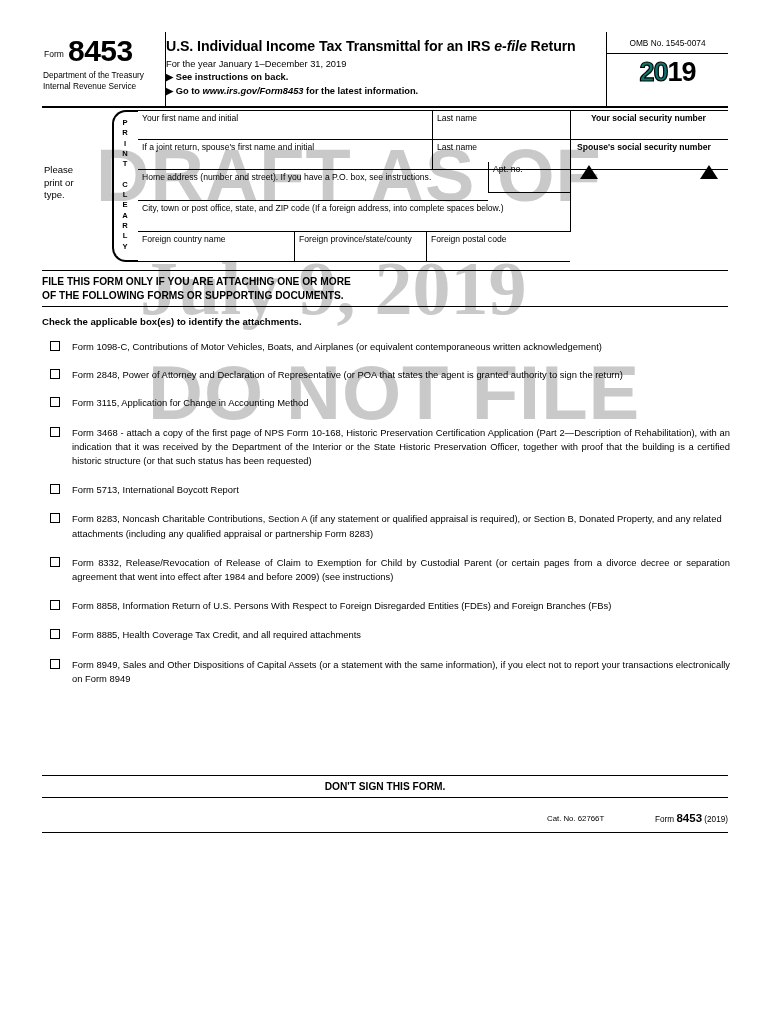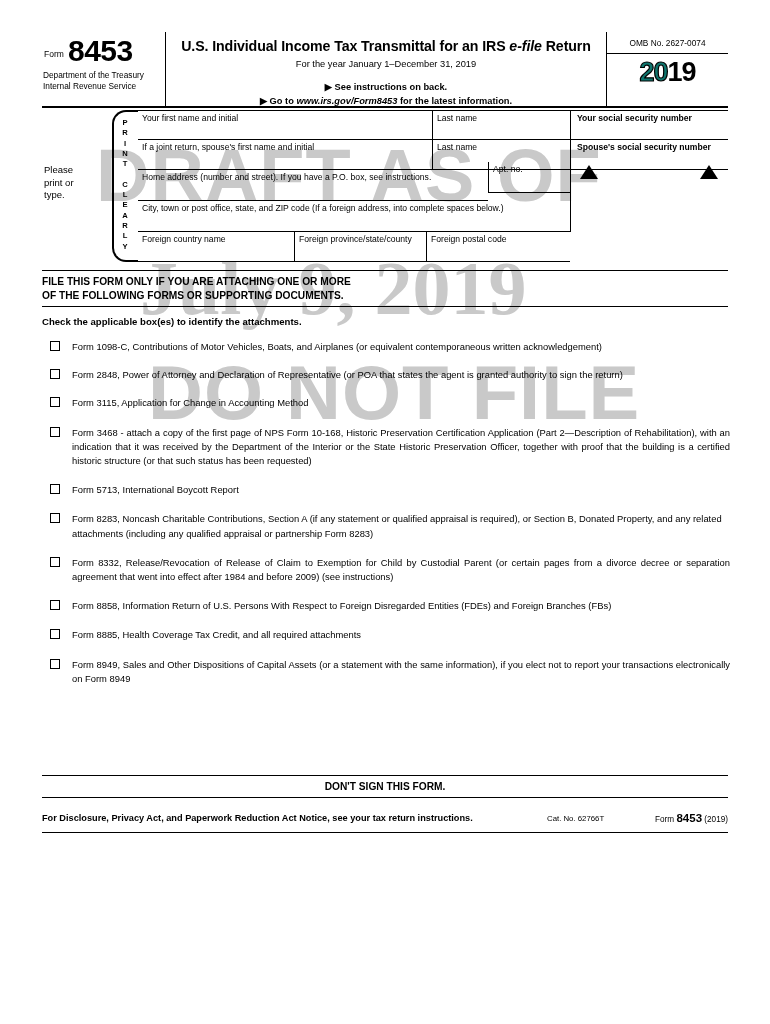--- a/index.html
+++ b/index.html
@@ -100,37 +100,36 @@
     position: absolute;
     left: 1px; top: 38px;
     font-size: 8.3px;
     line-height: 10.5px;
   }
   .hdr-mid {
     position: absolute;
     left: 124px; top: 0;
     width: 440px;
     height: 74px;
-    text-align: center;
   }
   .title-main {
     font-size: 14.2px;
     font-weight: bold;
     margin-top: 6px;
     letter-spacing: -0.1px;
   }
   .title-main .efile { font-style: italic; }
   .title-year {
     font-size: 9.3px;
     margin-top: 5px;
   }
   .title-instr {
     font-size: 9.3px;
     font-weight: bold;
-    margin-top: 12px;
+    margin-top: 2px;
   }
   .title-goto {
     font-size: 9.3px;
     font-weight: bold;
     margin-top: 3px;
   }
   .title-goto i { font-style: italic; }
   .hdr-right {
     position: absolute;
     left: 564px; top: 0;
@@ -355,21 +354,21 @@
       </div>
 
       <div class="hdr-mid">
         <div class="title-main"><span>U.S. Individual Income Tax Transmittal for an IRS </span><span class="efile">e-file</span><span> Return</span></div>
         <div class="title-year">For the year January 1–December 31, 2019</div>
         <div class="title-instr">▶ See instructions on back.</div>
         <div class="title-goto"><span>▶ Go to </span><i>www.irs.gov/Form8453</i><span> for the latest information.</span></div>
       </div>
 
       <div class="hdr-right">
-        <div class="omb">OMB No. 2627-0074</div>
+        <div class="omb">OMB No. 1545-0074</div>
         <div class="yearbox"><span class="hollow">20</span><span>19</span></div>
       </div>
 
     </div>
 
     <div class="please">
       <div>Please</div>
       <div>print or</div>
       <div>type.</div>
     </div>
@@ -421,21 +420,21 @@
       <div class="cell ln-bot" style="left:0; top:122px; width:156px; height:30px;">
         <span>Foreign country name</span>
       </div>
       <div class="cell ln-bot ln-left" style="left:156px; top:122px; width:132px; height:30px;">
         <span>Foreign province/state/county</span>
       </div>
       <div class="cell ln-bot ln-left" style="left:288px; top:122px; width:144px; height:30px;">
         <span>Foreign postal code</span>
       </div>
 
-      <div class="cell ln-top ln-bot ln-left" style="left:432px; top:0; width:158px; height:30px; padding-left:6px;">
+      <div class="cell ln-top ln-bot ln-left" style="left:432px; top:0; width:158px; height:30px; padding-left:20px;">
         <span style="font-weight:bold;">Your social security number</span>
       </div>
       <div class="cell ln-bot ln-left" style="left:432px; top:30px; width:158px; height:30px; padding-left:6px;">
         <span style="font-weight:bold;">Spouse's social security number</span>
       </div>
       <div class="cell ln-left" style="left:432px; top:60px; width:158px; height:62px; border-bottom:none;"></div>
 
     </div>
 
     <div class="important" style="top:165px; left:570px;">
@@ -502,19 +501,18 @@
       <div class="item" style="margin-top:15px;">
         <span class="cbox"></span>
         <div class="itxt">Form 8949, Sales and Other Dispositions of Capital Assets (or a statement with the same information), if you elect not to report your transactions electronically on Form 8949</div>
       </div>
 
     </div>
 
     <div class="dontsign">DON'T SIGN THIS FORM.</div>
 
     <div class="footer">
-      <span class="f-disc">For Disclosure, Privacy Act, and Paperwork Reduction Act Notice, see your tax return instructions.</span>
       <span class="f-cat">Cat. No. 62766T</span>
       <span class="f-form"><span>Form</span> <b>8453</b> <span>(2019)</span></span>
     </div>
 
   </div>
 </div>
 
 </body></html>

